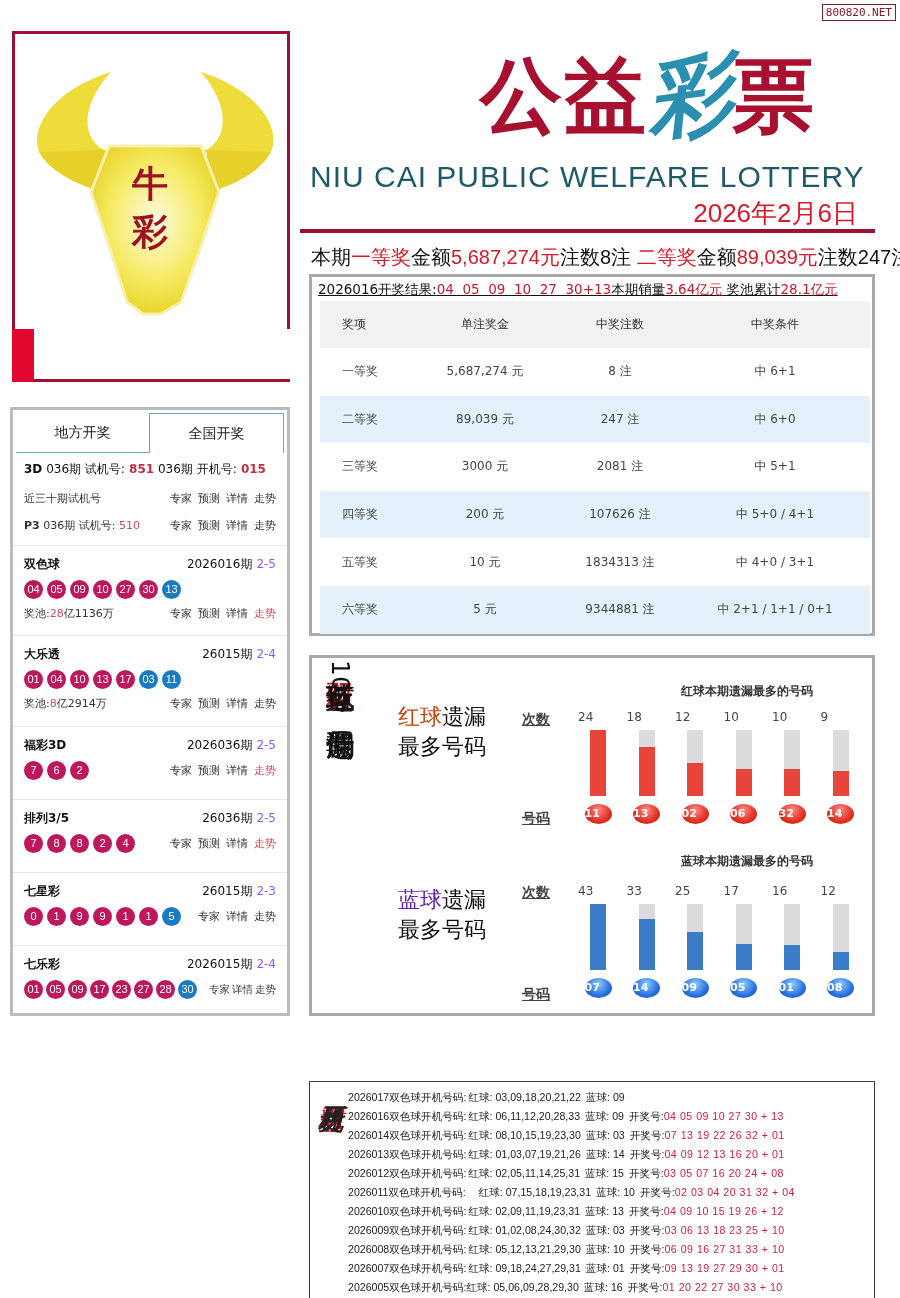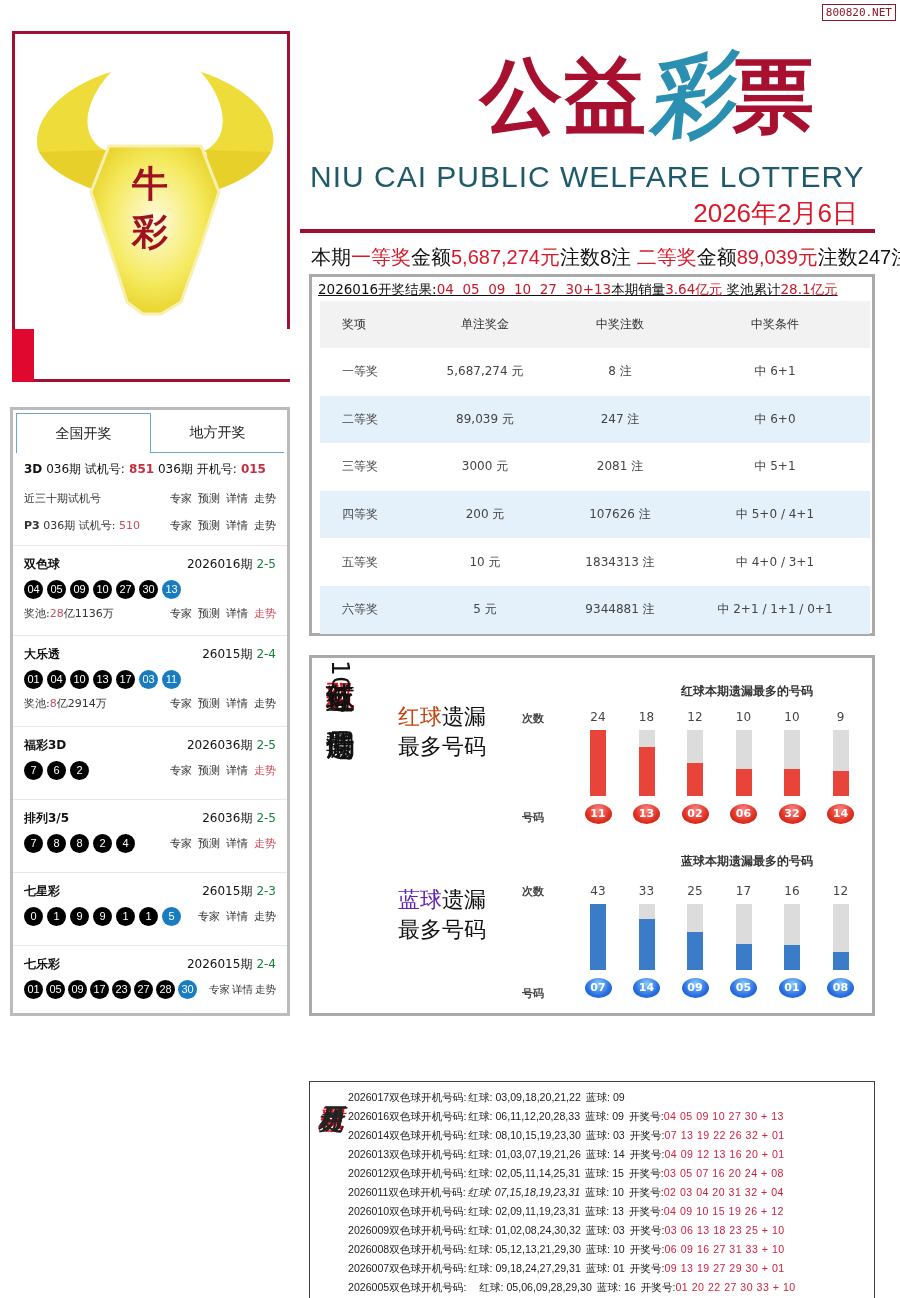--- a/index.html
+++ b/index.html
@@ -43,38 +43,38 @@
   .lot-panel { position: absolute; left: 10px; top: 407px; width: 280px; height: 609px; border: 3px solid #bbb; background:#fff; }
   .tabs { display: flex; height: 40px; margin: 3px 3px 0 3px; }
   .tab { flex: 1; text-align: center; line-height: 38px; font-size: 14px; color: #222; border-bottom: 1px solid #6fa6c6; }
   .tab.active { border: 1px solid #6fa6c6; border-bottom: none; background:#fff; }
   .lot-sec { border-bottom: 1px solid #e8e8e8; padding: 0 11px; position: relative; }
   .row { display: flex; justify-content: space-between; align-items: center; font-size: 11px; color: #333; }
   .row .links span { margin-left: 6px; }
   .links .hot { color: #d24a5a; }
   .name { font-weight: bold; font-size: 12px; color: #111; }
   .issue { font-size: 12px; color:#111; }
-  .issue .gray { color: #15803d; margin-left: 4px; }
+  .issue .gray { color: #8b5cf6; margin-left: 4px; }
   .balls { display: flex; gap: 4px; }
-  .ball { width: 19px; height: 19px; border-radius: 50%; background: #000000; color: #fff; font-size: 11px;
+  .ball { width: 19px; height: 19px; border-radius: 50%; background: #be185d; color: #fff; font-size: 11px;
     text-align: center; line-height: 19px; font-family: "Liberation Sans", sans-serif; }
   .ball.blue { background: #1a7cc0; }
   .red { color: #c23040; font-weight:bold; }
   .pink { color: #c05060; }
 
   
   .miss-box { position: absolute; left: 309px; top: 655px; width: 566px; height: 361px; border: 3px solid #aaa; background: #fff; }
   .vert-title { position: absolute; left: 8px; top: 2px; width: 40px; font-size: 29px; line-height: 29.5px; text-align: center; color: #111; font-family: "DejaVu Sans", sans-serif; }
   .vert-title .r { color: #e01020; }
   .sublabel { position: absolute; left: 86px; font-size: 22px; line-height: 30px; color: #111; }
   .sublabel .r { color: #c2410c; } .sublabel .p { color: #6020b0; }
   .chart { position: absolute; left: 200px; width: 360px; }
   .chart-title { position: absolute; left: 120px; width: 230px; text-align:center; font-size: 12px; font-weight: bold; color:#333; }
-  .lbl { position: absolute; left: 10px; font-size: 11px; font-weight:bold; color:#444; }
-  .bar-col { position: absolute; width: 40px; text-align: center; }
+  .lbl { position: absolute; left: 10px; font-size: 14px; font-weight:bold; color:#444;text-decoration:underline; }
+  .bar-col { position: absolute; width: 40px; }
   .bar-val { font-size: 12px; color: #444; height: 16px; }
   .bar-track { margin: 4px auto 0; width: 16px; height: 66px; background: #dcdcdc; position: relative; }
   .bar-fill { position: absolute; left: 0; bottom: 0; width: 16px; }
   .bar-ball { margin: 8px auto 0; width: 27px; height: 20px; border-radius: 50%; color: #fff; font-size: 11px; font-weight:bold; line-height: 20px; }
 
   
   .hist-box { position: absolute; left: 309px; top: 1081px; width: 566px; height: 240px; border: 1px solid #404040; background: #fff; }
   .hist-vert { position: absolute; left: 6px; top: 4px; width: 30px; font-size: 26px; line-height: 28.5px; text-align:center; font-style: italic; font-family: "DejaVu Serif", serif; }
   .hist-vert .r { color: #e01020; }
   .hist-lines { position: absolute; left: 38px; top: 6px; font-size: 10.6px; line-height: 19px; color: #222; white-space: nowrap; font-family: "Liberation Sans", sans-serif; }
@@ -168,22 +168,22 @@
           <td>5 元</td>
           <td>9344881 注</td>
           <td>中 2+1 / 1+1 / 0+1</td>
         </tr>
     </tbody>
   </table>
 </div>
 
 <div class="lot-panel">
   <div class="tabs">
+    <div class="tab">地方开奖</div>
     <div class="tab active">全国开奖</div>
-    <div class="tab">地方开奖</div>
   </div>
 
   <div class="lot-sec" style="height:93px;padding-top:8px">
     <div class="row" style="font-size:12px;color:#111">
       <div><b>3D</b><span> 036期 试机号:</span><span class="red"> 851</span><span> 036期 开机号:</span><span class="red"> 015</span></div>
     </div>
     <div class="row" style="margin-top:13px">
       <span>近三十期试机号</span>
       <span class="links"><span>专家</span><span>预测</span><span>详情</span><span>走势</span></span>
     </div>
@@ -427,20 +427,20 @@
   <div class="hist-vert">
     <div class="r" style="writing-mode:vertical-rl;margin:0 auto">双色球</div>
     <div style="writing-mode:vertical-rl;margin:0 auto">历史开机号</div>
   </div>
   <div class="hist-lines" id="hist-lines">
       <div><span>2026017</span><span>双色球开机号码:</span><span style="margin-left: 2px;">红球: 03,09,18,20,21,22</span><span style="margin-left: 5px;">蓝球: 09</span><span style="margin-left: 5px;"></span><span class="won"></span></div>
       <div><span>2026016</span><span>双色球开机号码:</span><span style="margin-left: 2px;">红球: 06,11,12,20,28,33</span><span style="margin-left: 5px;">蓝球: 09</span><span style="margin-left: 5px;">开奖号:</span><span class="won">04 05 09 10 27 30 + 13</span></div>
       <div><span>2026014</span><span>双色球开机号码:</span><span style="margin-left: 2px;">红球: 08,10,15,19,23,30</span><span style="margin-left: 5px;">蓝球: 03</span><span style="margin-left: 5px;">开奖号:</span><span class="won">07 13 19 22 26 32 + 01</span></div>
       <div><span>2026013</span><span>双色球开机号码:</span><span style="margin-left: 2px;">红球: 01,03,07,19,21,26</span><span style="margin-left: 5px;">蓝球: 14</span><span style="margin-left: 5px;">开奖号:</span><span class="won">04 09 12 13 16 20 + 01</span></div>
       <div><span>2026012</span><span>双色球开机号码:</span><span style="margin-left: 2px;">红球: 02,05,11,14,25,31</span><span style="margin-left: 5px;">蓝球: 15</span><span style="margin-left: 5px;">开奖号:</span><span class="won">03 05 07 16 20 24 + 08</span></div>
-      <div><span>2026011</span><span>双色球开机号码:</span><span style="margin-left: 2px; font-style: italic;">红球: 07,15,18,19,23,31</span><span style="margin-left: 5px;">蓝球: 10</span><span style="margin-left: 5px;">开奖号:</span><span class="won">02 03 04 20 31 32 + 04</span></div>
+      <div><span>2026011</span><span>双色球开机号码:</span><span style="margin-left: 13px;">红球: 07,15,18,19,23,31</span><span style="margin-left: 5px;">蓝球: 10</span><span style="margin-left: 5px;">开奖号:</span><span class="won">02 03 04 20 31 32 + 04</span></div>
       <div><span>2026010</span><span>双色球开机号码:</span><span style="margin-left: 2px;">红球: 02,09,11,19,23,31</span><span style="margin-left: 5px;">蓝球: 13</span><span style="margin-left: 5px;">开奖号:</span><span class="won">04 09 10 15 19 26 + 12</span></div>
       <div><span>2026009</span><span>双色球开机号码:</span><span style="margin-left: 2px;">红球: 01,02,08,24,30,32</span><span style="margin-left: 5px;">蓝球: 03</span><span style="margin-left: 5px;">开奖号:</span><span class="won">03 06 13 18 23 25 + 10</span></div>
       <div><span>2026008</span><span>双色球开机号码:</span><span style="margin-left: 2px;">红球: 05,12,13,21,29,30</span><span style="margin-left: 5px;">蓝球: 10</span><span style="margin-left: 5px;">开奖号:</span><span class="won">06 09 16 27 31 33 + 10</span></div>
       <div><span>2026007</span><span>双色球开机号码:</span><span style="margin-left: 2px;">红球: 09,18,24,27,29,31</span><span style="margin-left: 5px;">蓝球: 01</span><span style="margin-left: 5px;">开奖号:</span><span class="won">09 13 19 27 29 30 + 01</span></div>
-      <div><span>2026005</span><span>双色球开机号码:</span><span style="margin-left: 13px;">红球: 05,06,09,28,29,30</span><span style="margin-left: 5px;">蓝球: 16</span><span style="margin-left: 5px;">开奖号:</span><span class="won">01 20 22 27 30 33 + 10</span></div>
+      <div><span>2026005</span><span>双色球开机号码:</span><span style="margin-left: 0;">红球: 05,06,09,28,29,30</span><span style="margin-left: 5px;">蓝球: 16</span><span style="margin-left: 5px;">开奖号:</span><span class="won">01 20 22 27 30 33 + 10</span></div>
     </div>
 </div>
 
 </body></html>

